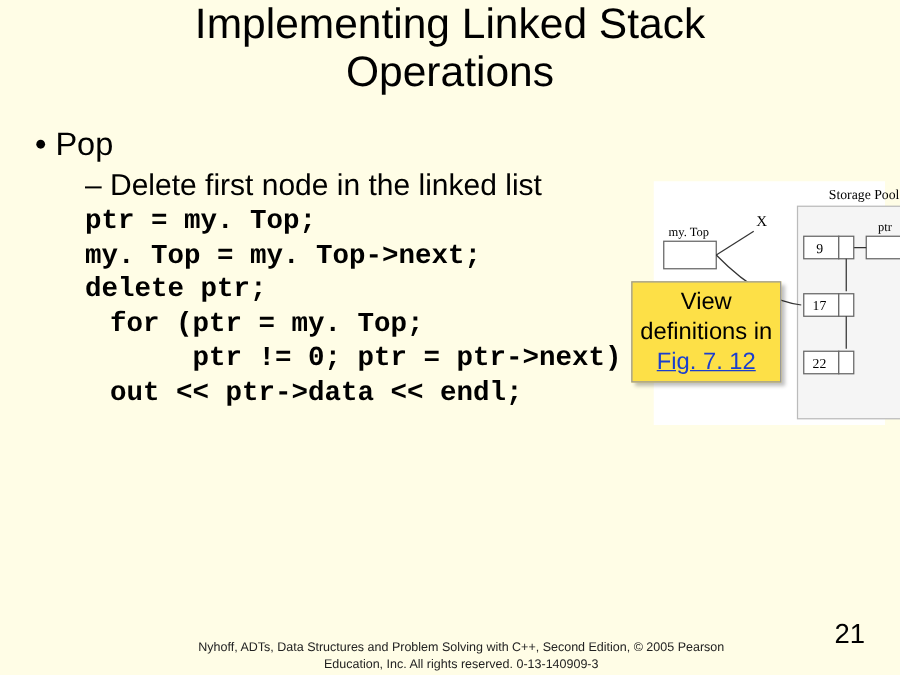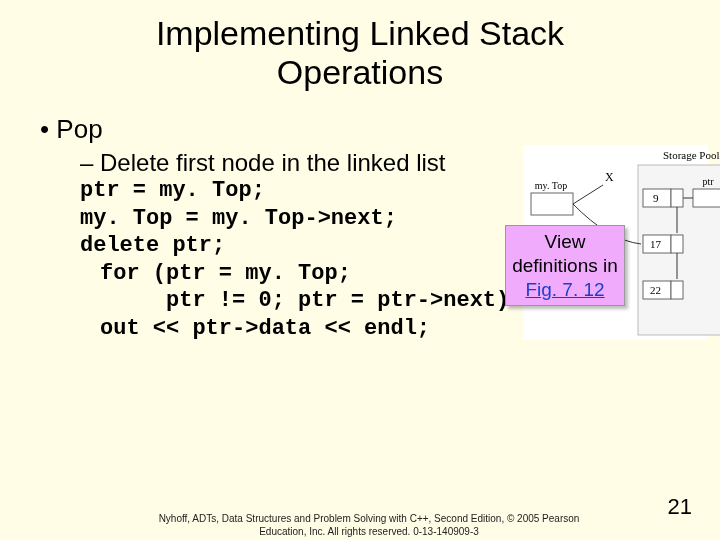--- a/index.html
+++ b/index.html
@@ -9,25 +9,24 @@
     background: #fffde6;
     font-family: Arial, Helvetica, sans-serif;
     color: #000;
     position: relative;
     overflow: hidden;
   }
   .title {
     text-align: center;
     font-size: 34px;
     font-weight: 400;
-    padding-top: 14px;
     line-height: 1.15;
   }
   .content {
-    padding: 14px 28px 0 40px;
+    padding: 14px 28px 0 28px;
   }
   .bullet1 {
     font-size: 26px;
     margin-top: 8px;
   }
   .bullet2 {
     font-size: 24px;
     margin-left: 40px;
     margin-top: 4px;
   }
@@ -53,21 +52,21 @@
     top: 145px;
     width: 185px;
     height: 195px;
     background: #fff;
   }
   .view-box {
     position: absolute;
     right: 95px;
     top: 225px;
     width: 120px;
-    background: #f0abfc;
+    background: #fde047;
     border: 1px solid #999;
     box-shadow: 3px 3px 3px rgba(0,0,0,0.25);
     text-align: center;
     font-size: 19px;
     padding: 4px 6px;
     line-height: 1.25;
     z-index: 5;
   }
   .link {
     color: #1a3fcf;

